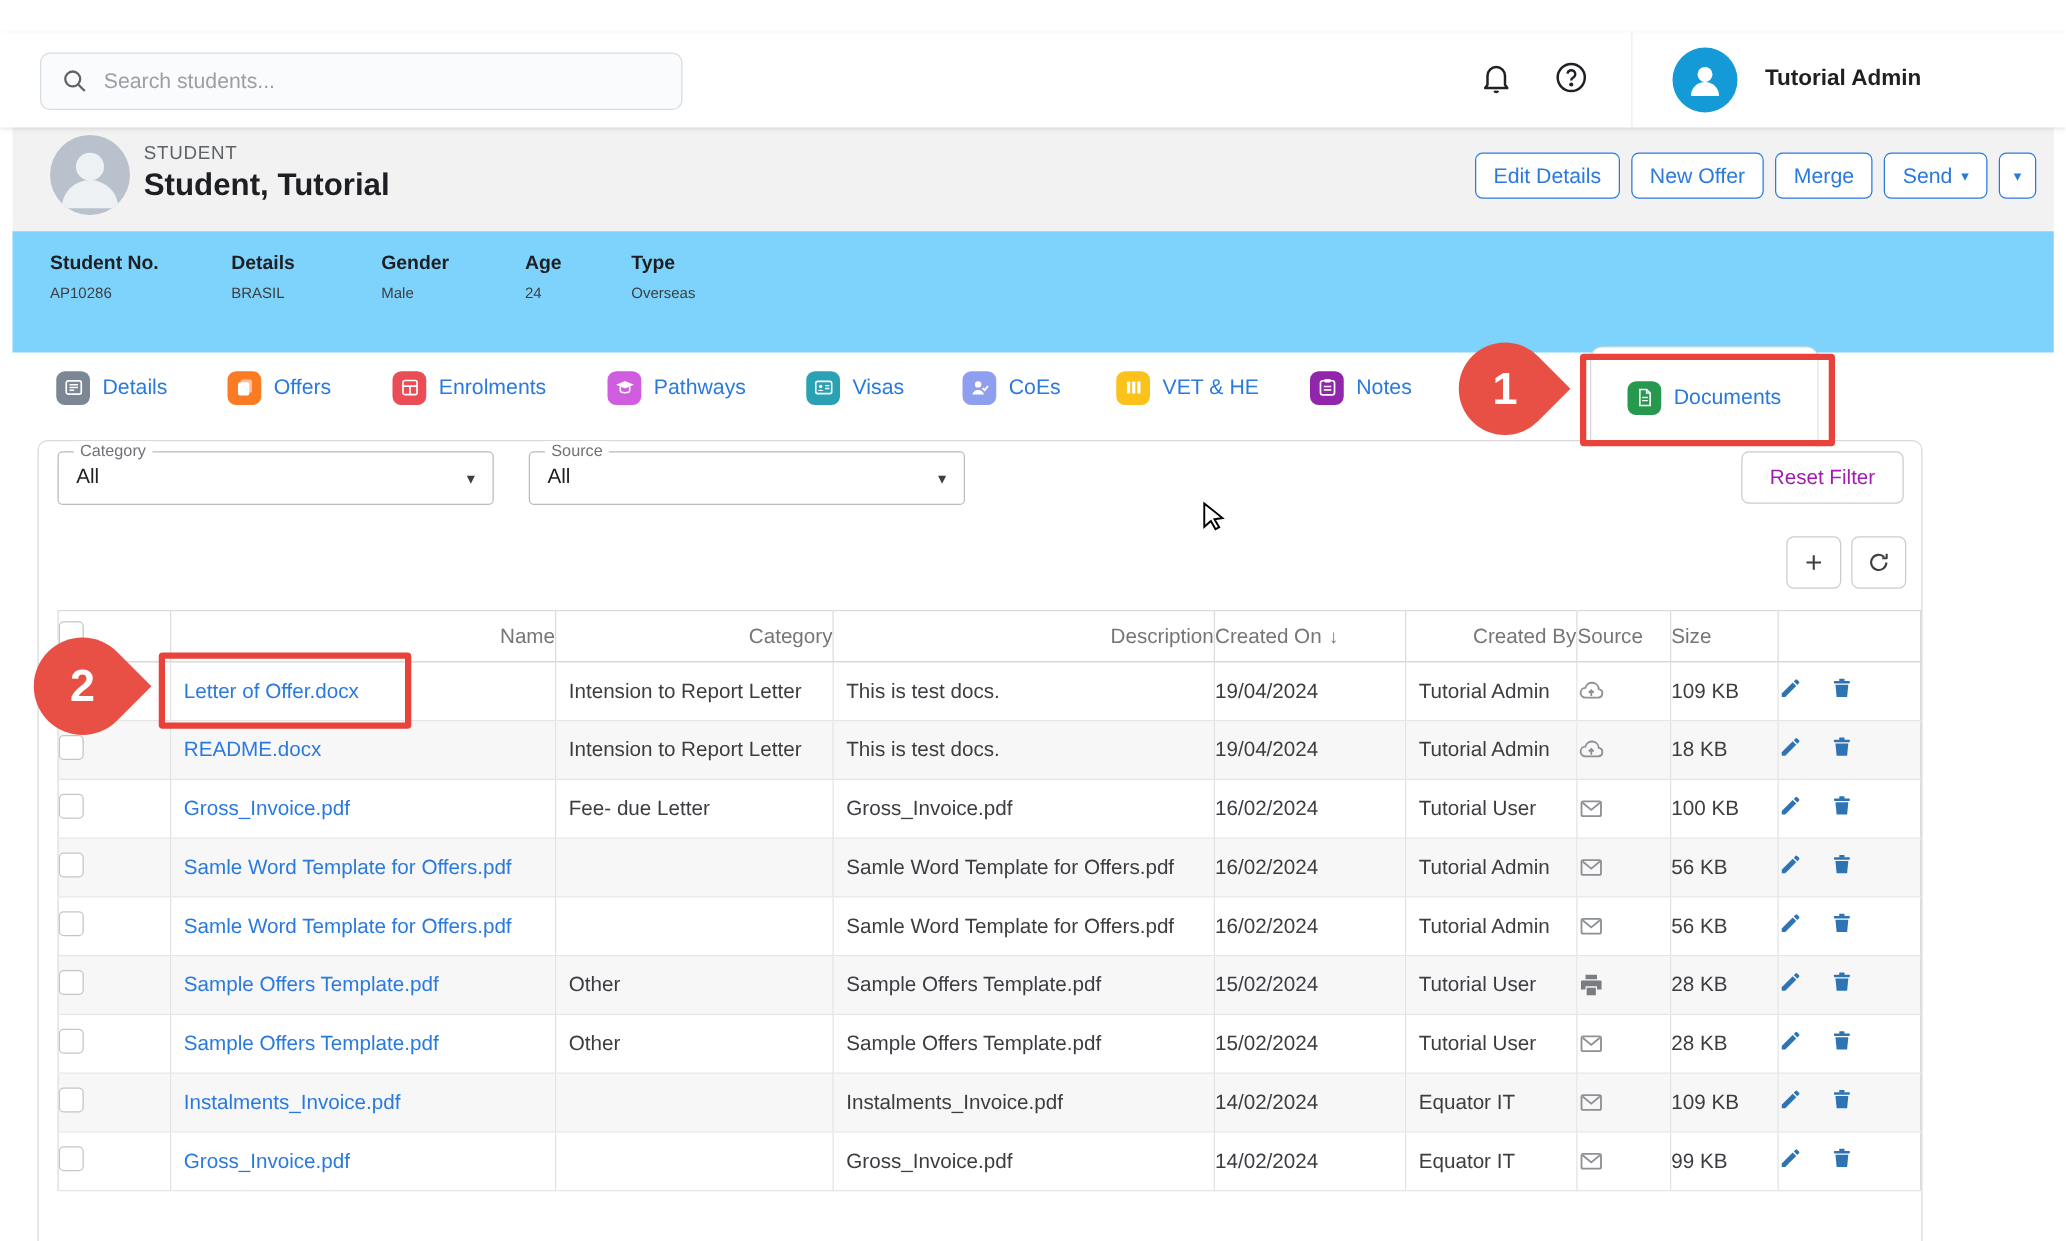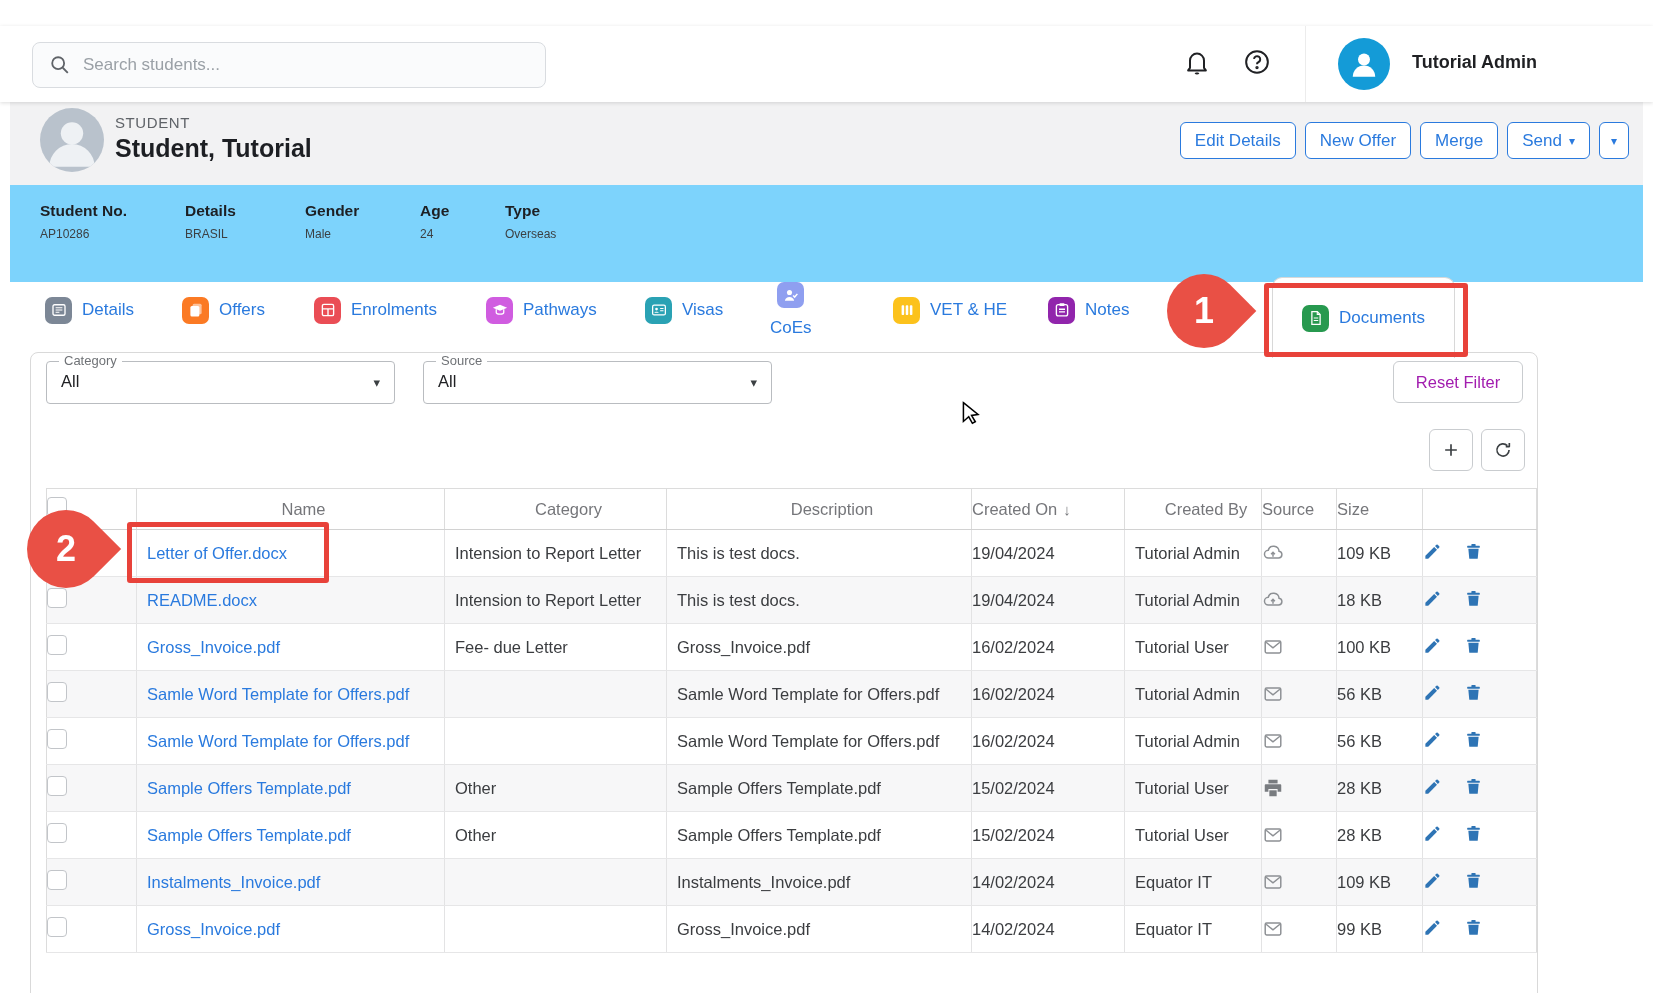--- a/index.html
+++ b/index.html
@@ -62,21 +62,21 @@
   .reset-btn{position:absolute;right:14px;top:8px;width:130px;height:42px;background:#fff;
     border:1px solid #c9cccf;border-radius:6px;font-size:16.5px;color:#a21caf;cursor:pointer;
     font-family:"Liberation Sans",sans-serif;}
   .sq-btn{position:absolute;top:76px;width:42px;height:40px;background:#fff;border:1px solid #c9cccf;
     border-radius:6px;display:flex;align-items:center;justify-content:center;cursor:pointer;}
   .sq-btn svg{width:20px;height:20px;}
   
   table.docs{position:absolute;left:15px;top:135px;border-collapse:collapse;table-layout:fixed;
     width:1490px;border:1px solid #dcdcdc;}
   .docs th{height:40px;font-weight:normal;font-size:16.5px;color:#75767a;border-right:1px solid #dcdcdc;
-    border-bottom:1px solid #d2d2d2;text-align:center;padding:0 0 0 26px;white-space:nowrap;overflow:hidden;}
+    border-bottom:1px solid #d2d2d2;text-align:right;padding:0 0 0 26px;white-space:nowrap;overflow:hidden;}
   .docs th:last-child{border-right:none;}
   .docs td{height:46px;font-size:16.5px;color:#3b3d40;border-right:1px solid #e3e3e4;
     border-bottom:1px solid #e6e6e7;padding:0 0 0 10px;white-space:nowrap;overflow:hidden;}
   .docs td:last-child{border-right:none;}
   .docs tr.even td{background:#f7f7f8;}
   .docs .c{text-align:left;padding:0;}
   .docs a{color:#2a7ade;text-decoration:none;cursor:pointer;}
   .cbx{width:18px;height:18px;border:1.5px solid #c2c5c9;border-radius:4px;background:#fff;
     display:inline-block;cursor:pointer;}
   .src-ic svg{width:22px;height:22px;vertical-align:middle;}
@@ -219,21 +219,21 @@
         <span class="tab-icon" style="background: rgb(42, 162, 180);">
           <svg viewBox="0 0 24 24">
             <rect x="3.5" y="5.5" width="17" height="13" rx="2" fill="none" stroke="#fff" stroke-width="1.7"></rect>
             <circle cx="8.7" cy="10.8" r="1.8" fill="#fff"></circle>
             <path d="M5.8 15.8c.5-1.8 5.3-1.8 5.8 0z" fill="#fff"></path>
             <path d="M13.5 10h4.5M13.5 13h4.5" stroke="#fff" stroke-width="1.5"></path>
           </svg>
         </span>
         <span class="tab-lbl">Visas</span>
       </div>
-      <div class="tab" style="left: 760px; flex-direction: column;">
+      <div class="tab" style="left: 760px;">
         <span class="tab-icon" style="background: rgb(143, 159, 240);">
           <svg viewBox="0 0 24 24">
             <circle cx="10" cy="8.7" r="3.4" fill="#fff"></circle>
             <path d="M3.8 19.5a6.4 6.4 0 0 1 12.4 0z" fill="#fff"></path>
             <path d="M14.8 12.6l2.1 2.1 3.6-4.2" stroke="#fff" stroke-width="2" fill="none"></path>
           </svg>
         </span>
         <span class="tab-lbl">CoEs</span>
       </div>
       <div class="tab" style="left: 883px;">

